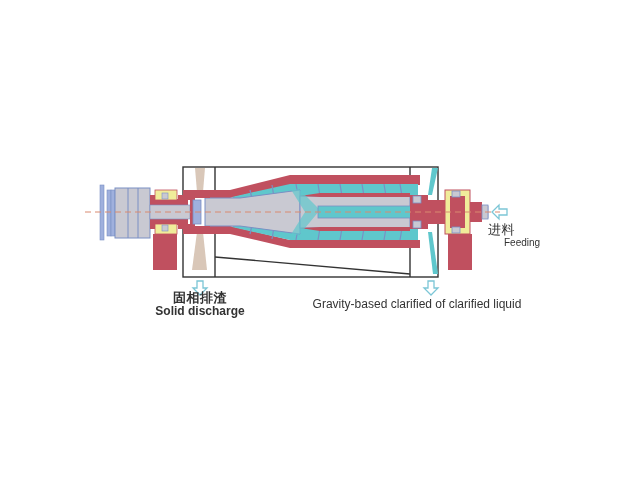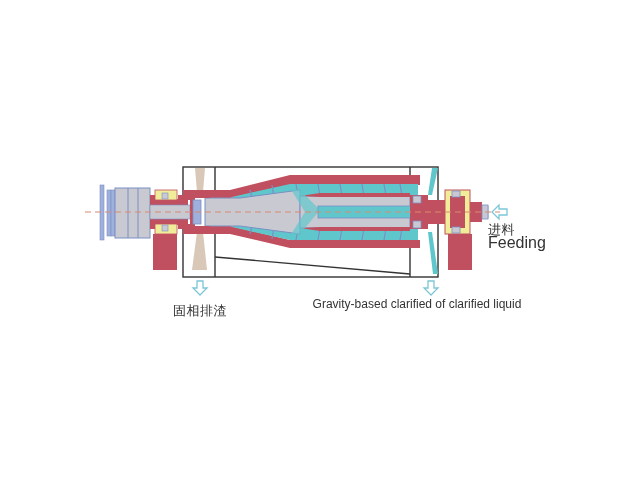--- a/index.html
+++ b/index.html
@@ -1,24 +1,24 @@
 <!DOCTYPE html>
 <html><head>
 <meta charset="utf-8">
 <style>
   html, body { margin:0; padding:0; background:#ffffff; }
   body { width:640px; height:480px; position:relative; overflow:hidden; font-family:"DejaVu Sans", sans-serif; }
   #diagram { position:absolute; left:0; top:0; width:640px; height:480px; }
   .label { position:absolute; text-align:center; color:#333333; white-space:nowrap; }
   .label .cn { font-size:13px; line-height:13px; letter-spacing:0.5px; }
   .label .en { font-family:"Liberation Sans", sans-serif; font-size:12px; line-height:14px; }
-  #lbl-solid { left:140px; top:304px; width:120px; }
+  #lbl-solid { left:140px; top:291px; width:120px;font-weight:bold; }
   #lbl-liquid { left:292px; top:297px; width:250px; }
   #lbl-feed { left:488px; top:223px; text-align:left; }
-  #lbl-feed .en { font-size:16px; }
+  #lbl-feed .en { font-size:10px;margin-left:16px; }
 </style>
 </head>
 <body>
 
 <svg id="diagram" viewBox="0 0 640 480" xmlns="http://www.w3.org/2000/svg">
 
   <g fill="none" stroke="#333" stroke-width="1.4">
     <rect x="183" y="167" width="255" height="110"></rect>
     <line x1="215" y1="167" x2="215" y2="277"></line>
     <line x1="410" y1="167" x2="410" y2="277"></line>
@@ -125,20 +125,21 @@
   <g fill="none" stroke="#7cc6d6" stroke-width="1.3">
     <path d="M428,281 L428,288 L424,288 L431,295 L438,288 L434,288 L434,281 Z"></path>
   </g>
   <g fill="none" stroke="#7cc6d6" stroke-width="1.3">
     <path d="M507,209 L499,209 L499,205 L492,212 L499,219 L499,215 L507,215 Z"></path>
   </g>
 </svg>
 
 <div class="label" id="lbl-solid">
   <div class="cn">固相排渣</div>
+  <div class="en">Solid discharge</div>
 </div>
 
 <div class="label" id="lbl-liquid">
   <div class="en">Gravity-based clarified of clarified liquid</div>
 </div>
 
 <div class="label" id="lbl-feed">
   <div class="cn">进料</div>
   <div class="en">Feeding</div>
 </div>

